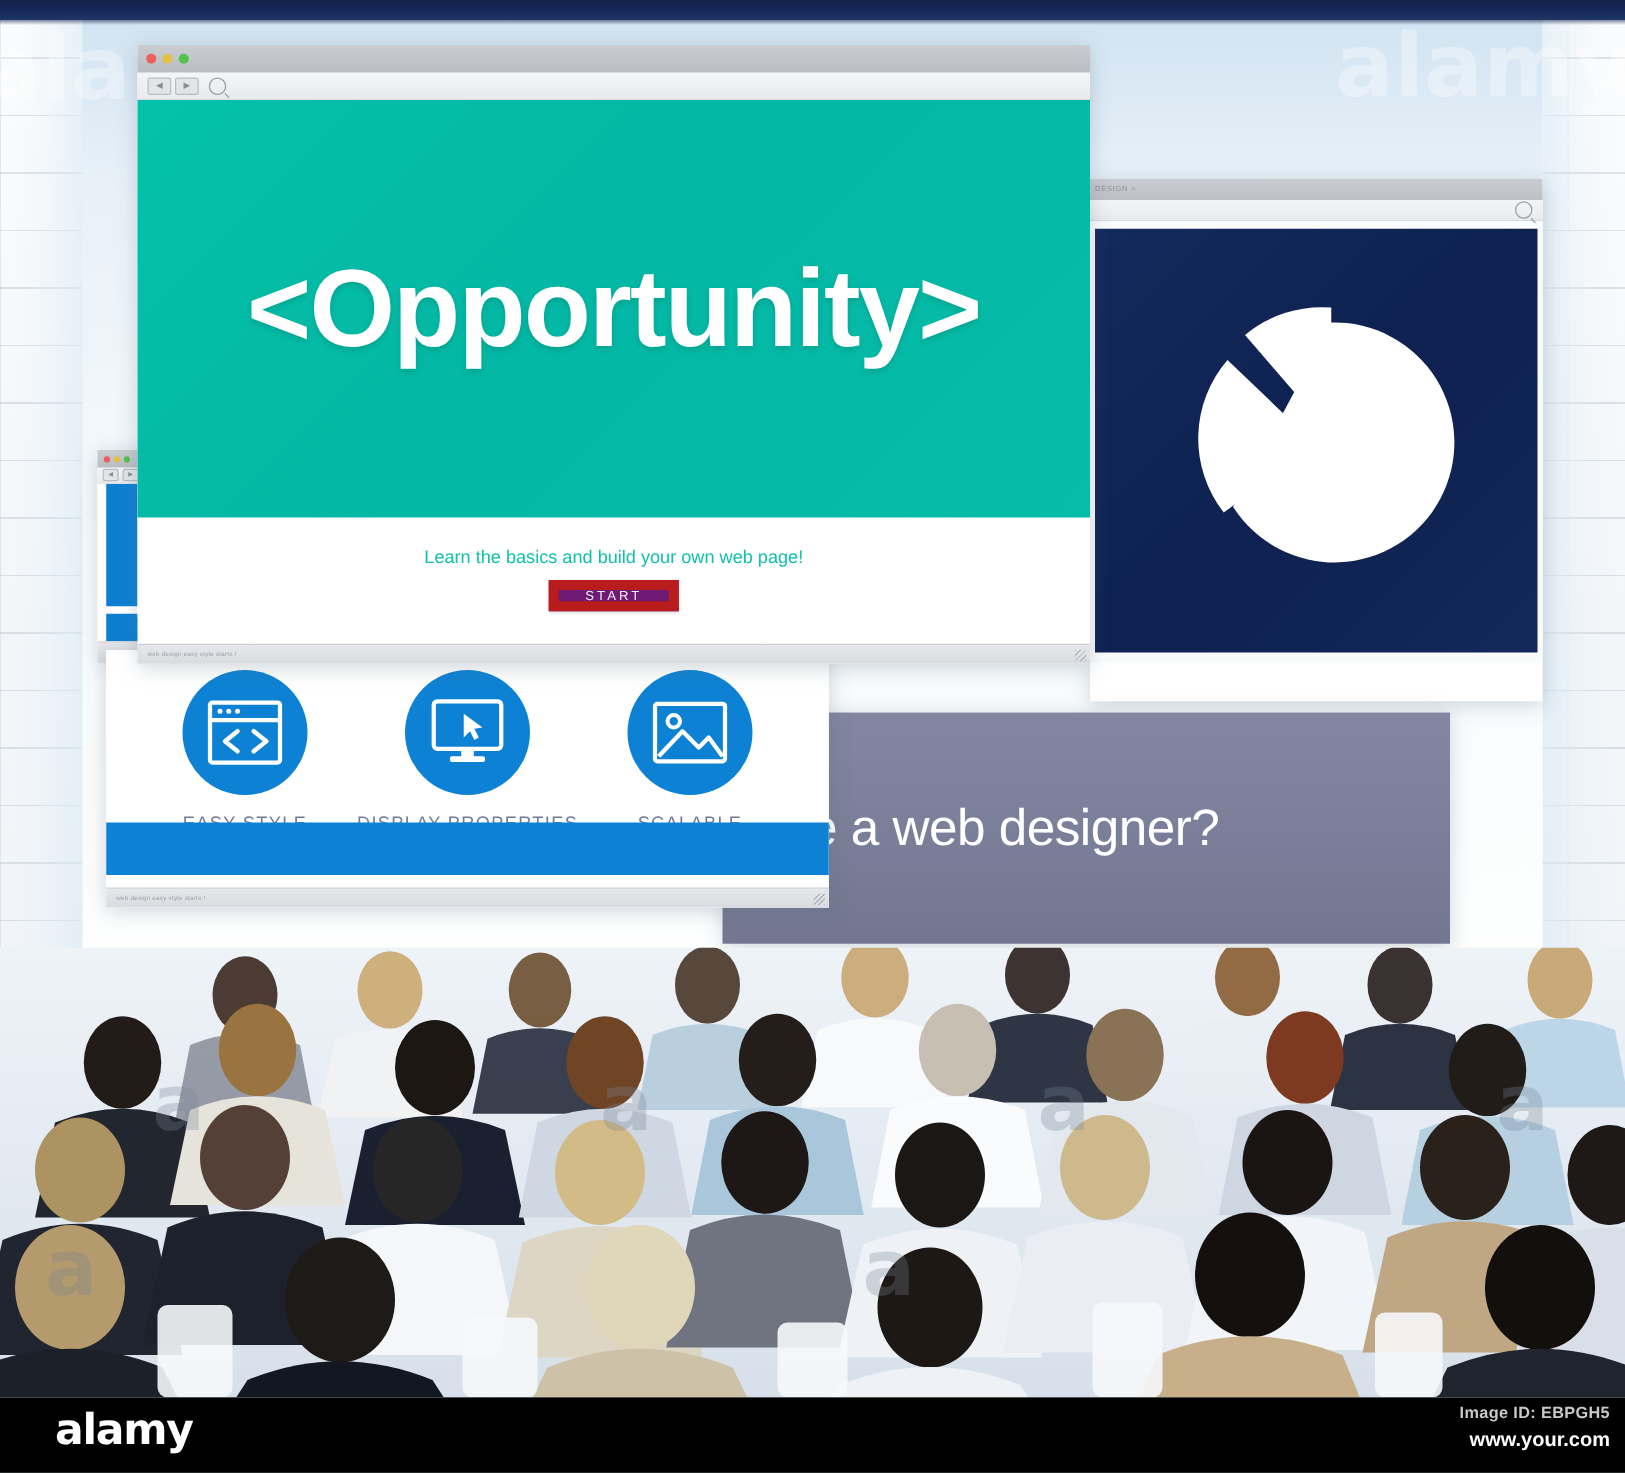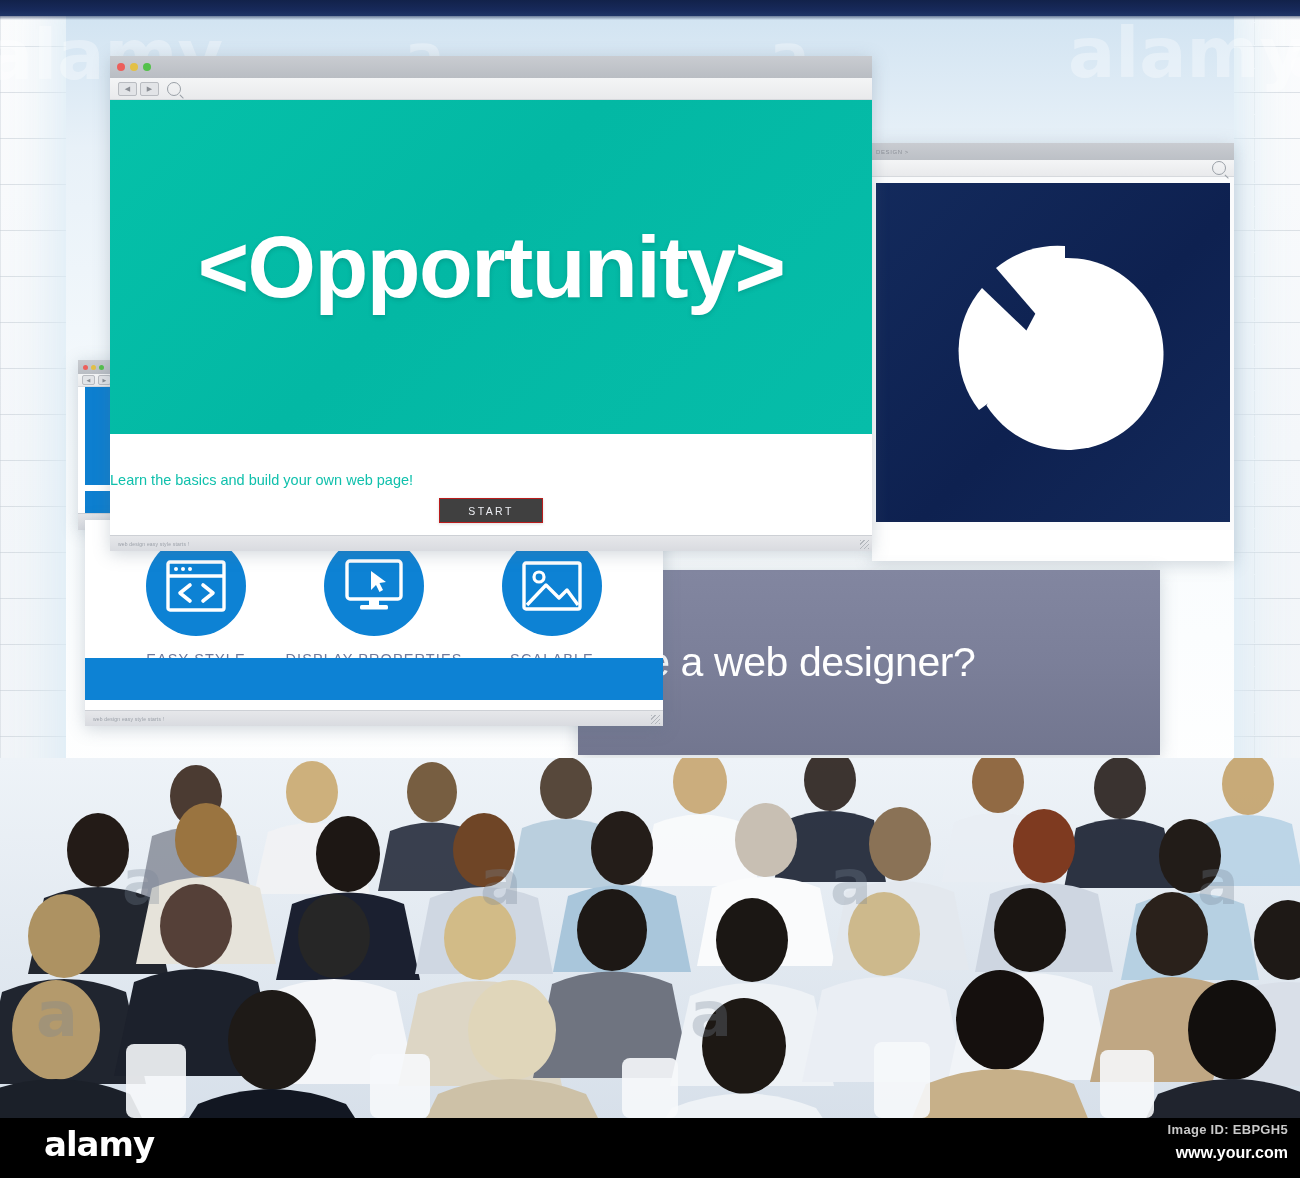--- a/index.html
+++ b/index.html
@@ -87,32 +87,32 @@
   #winD-body{height:206px;background:#fff;position:relative;box-sizing:border-box;}
   #icon-row{display:flex;justify-content:space-around;align-items:flex-start;padding:16px 22px 0 22px;}
   .icon-cell{display:flex;flex-direction:column;align-items:center;width:172px;}
   .icon-circle{width:100px;height:100px;border-radius:50%;background:#0d82d4;
                display:flex;align-items:center;justify-content:center;}
   .icon-label{margin-top:15px;font-size:14.5px;letter-spacing:1.1px;color:#6f7a9c;white-space:nowrap;}
   #winD-bluebar{position:absolute;left:0;bottom:26px;width:578px;height:42px;background:#0d82d4;}
   #winD .win-status{position:absolute;left:0;bottom:0;width:578px;box-sizing:border-box;}
 
   
-  #winE{left:110px;top:56px;width:762px;height:495px;}
+  #winE{left:110px;top:36px;width:762px;height:495px;}
   #winE .win-bar{height:22px;}
   #winE .win-tool{height:21px;}
   #winE-body{height:414px;background:#fff;position:relative;}
   #hero{height:334px;background:linear-gradient(135deg,#05c1a9 0%,#03b8a4 45%,#06bda9 100%);
         display:flex;align-items:center;justify-content:center;}
   #hero-title{color:#fff;font-size:88px;font-weight:bold;letter-spacing:-1.5px;
         text-shadow:0 2px 5px rgba(0,0,0,.13);white-space:nowrap;}
-  #hero-sub{padding-top:38px;}
+  #hero-sub{text-align:center;padding-top:24px;}
   #sub-text{color:#10c0ac;font-size:14.5px;}
-  #start-btn{margin:10px auto 0 auto;width:104px;height:25px;background:#404040;
-        border:1px solid #b91c1c;color:#eceef3;font-size:10.5px;letter-spacing:2.4px;
+  #start-btn{margin:10px auto 0 auto;width:104px;height:25px;background:#701a75;
+        border:8px solid #b91c1c;color:#eceef3;font-size:10.5px;letter-spacing:2.4px;
         display:flex;align-items:center;justify-content:center;box-sizing:border-box;
         box-shadow:0 1px 3px rgba(0,0,0,.14);}
   #winE .win-status{position:absolute;left:0;bottom:0;width:762px;box-sizing:border-box;}
 
   
   #audience{position:absolute;left:0;bottom:0;width:1300px;height:360px;overflow:hidden;}
   #aud-bg{position:absolute;inset:0;background:linear-gradient(180deg,#e9eef3 0%,#dde4ec 35%,#cfd8e2 100%);}
 
   
   #footer{position:absolute;left:0;bottom:0;width:1300px;height:60px;background:#000;}

